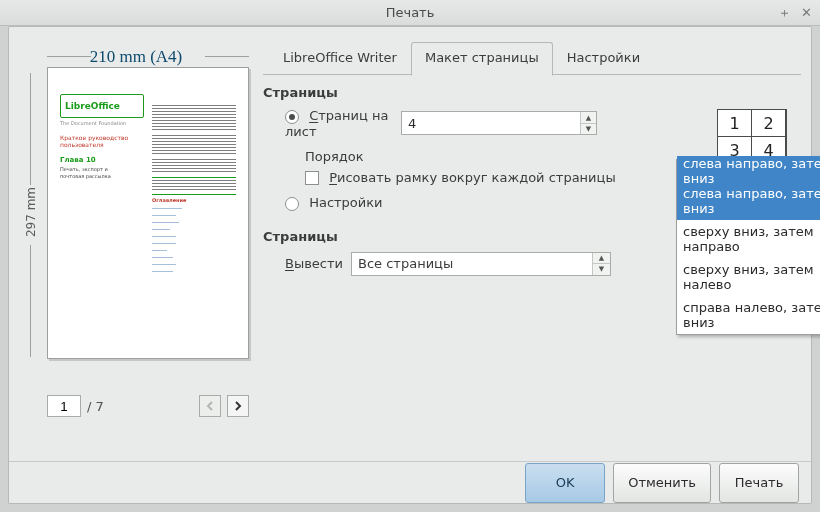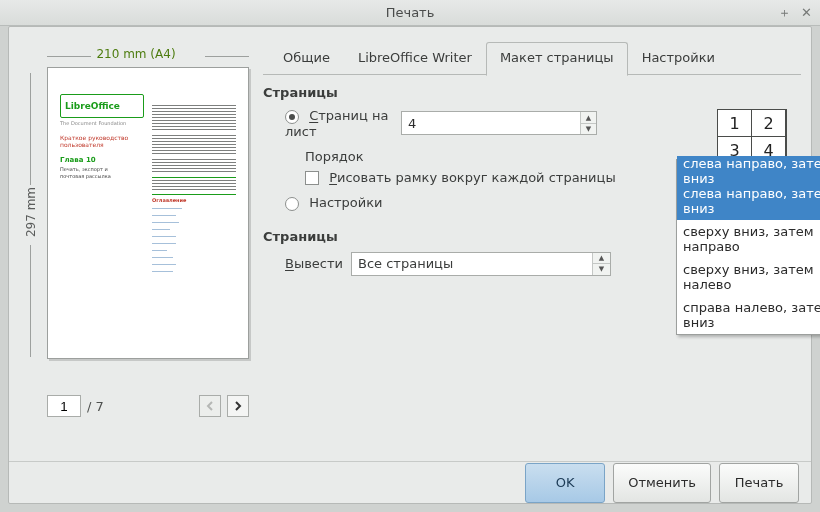--- a/index.html
+++ b/index.html
@@ -41,22 +41,23 @@
   }
   .preview-pane {
     position: absolute;
     left: 14px; top: 20px;
     width: 226px;
   }
   .dim-top {
     position: relative;
     height: 20px;
     text-align: center;
-    color: #4d7c0f;
-    font-size: 12px;
+    color: #0c4a6e;
+    font-size: 17px;
+    font-family: Liberation Serif, serif;
   }
   .dim-top::before, .dim-top::after {
     content:"";
     position:absolute;
     top: 9px;
     height:0;
     border-top:1px solid #9da09e;
   }
   .dim-top::before { left: 24px; width: 44px; }
   .dim-top::after  { right: 0px; width: 44px; }
@@ -328,21 +329,20 @@
       </span>
       <span class="pgbtn">
         <svg width="8" height="10" viewBox="0 0 8 10">
             <path d="M2 1l4 4-4 4" fill="none" stroke="#333" stroke-width="2"></path>
           </svg>
       </span>
     </div>
   </div>
 
   <div class="tabs">
-    <div class="tab">Общие</div>
     <div class="tab">LibreOffice Writer</div>
     <div class="tab active">Макет страницы</div>
     <div class="tab">Настройки</div>
   </div>
 
   <div class="content">
     <div class="section-title">Страницы</div>
 
     <div class="row">
       <span class="label">

